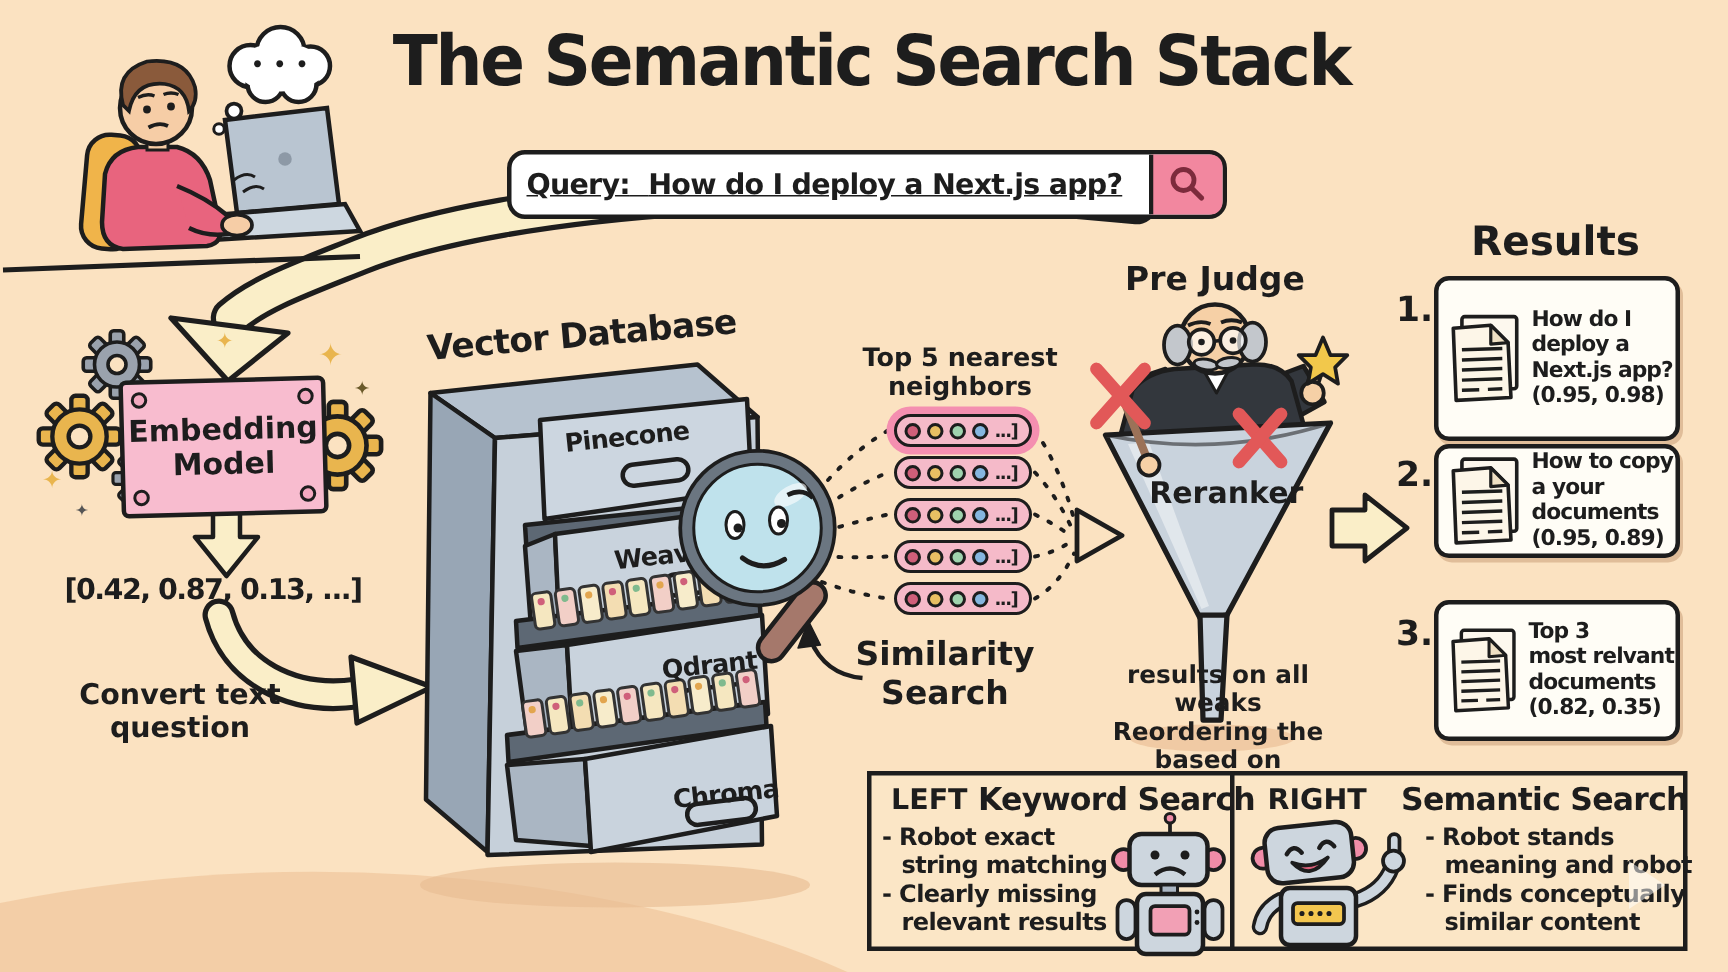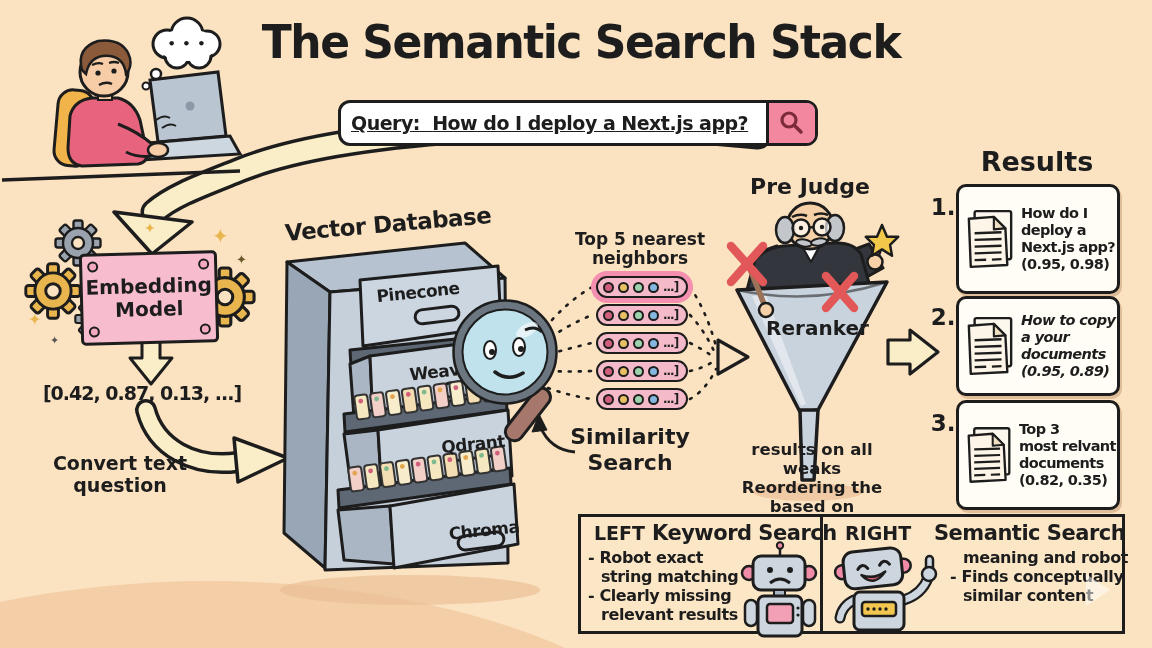--- a/index.html
+++ b/index.html
@@ -406,33 +406,33 @@
         <use href="#doc"></use>
       </svg>
     <div class="cardtext">
       <div>How do I</div>
         <div>deploy a</div>
       <div>Next.js app?</div>
         <div>(0.95, 0.98)</div>
     </div>
   </div>
   <div class="abs ctr cardnum" style="top:304px;">2.</div>
-  <div class="abs card" style="top:296px;height:100px;font-style:italic;">
+  <div class="abs card" style="top:296px;height:76px;">
     <svg width="50" height="60" viewBox="0 0 52 62">
         <use href="#doc"></use>
       </svg>
     <div class="cardtext">
       <div>How to copy</div>
         <div>a your</div>
       <div>documents</div>
         <div>(0.95, 0.89)</div>
     </div>
   </div>
   <div class="abs ctr cardnum" style="top:410px;">3.</div>
-  <div class="abs card" style="top:400px;height:110px;">
+  <div class="abs card" style="top:400px;height:94px;">
     <svg width="48" height="58" viewBox="0 0 52 62">
         <use href="#doc"></use>
       </svg>
     <div class="cardtext">
       <div>Top 3</div>
         <div>most relvant</div>
       <div>documents</div>
         <div>(0.82, 0.35)</div>
     </div>
   </div>
@@ -483,20 +483,21 @@
       <path d="M31,32 Q42,46 55,31 Q43,38 31,32 Z" fill="#d95f78" stroke="#1d1d1d" stroke-width="2.5"></path>
     </g>
     <rect x="24" y="50" width="50" height="38" rx="6" fill="#cdd6de" stroke="#1d1d1d" stroke-width="3"></rect>
     <rect x="32" y="60" width="34" height="14" rx="3" fill="#f3c64f" stroke="#1d1d1d" stroke-width="2.5"></rect>
     <circle cx="38" cy="67" r="1.7" fill="#1d1d1d"></circle>
       <circle cx="44" cy="67" r="1.7" fill="#1d1d1d"></circle>
     <circle cx="50" cy="67" r="1.7" fill="#1d1d1d"></circle>
       <circle cx="56" cy="67" r="1.7" fill="#1d1d1d"></circle>
   </svg>
   <div class="abs bullets" style="left:950px;top:548px;">
+    <div>- Robot stands</div>
     <div class="cont">meaning and robot</div>
     <div>- Finds conceptually</div>
     <div class="cont">similar content</div>
   </div>
 
   <svg class="abs" style="left:0;top:0;" width="1152" height="648" viewBox="0 0 1152 648">
     <line x1="748" y1="264" x2="768" y2="314" stroke="#9b7258" stroke-width="5.5" stroke-linecap="round"></line>
     <circle cx="766" cy="310" r="7" fill="#f6d0a6" stroke="#1d1d1d" stroke-width="2.5"></circle>
     <g stroke="#e25858" stroke-width="8.5" stroke-linecap="round">
       <line x1="731" y1="246" x2="763" y2="282"></line>

